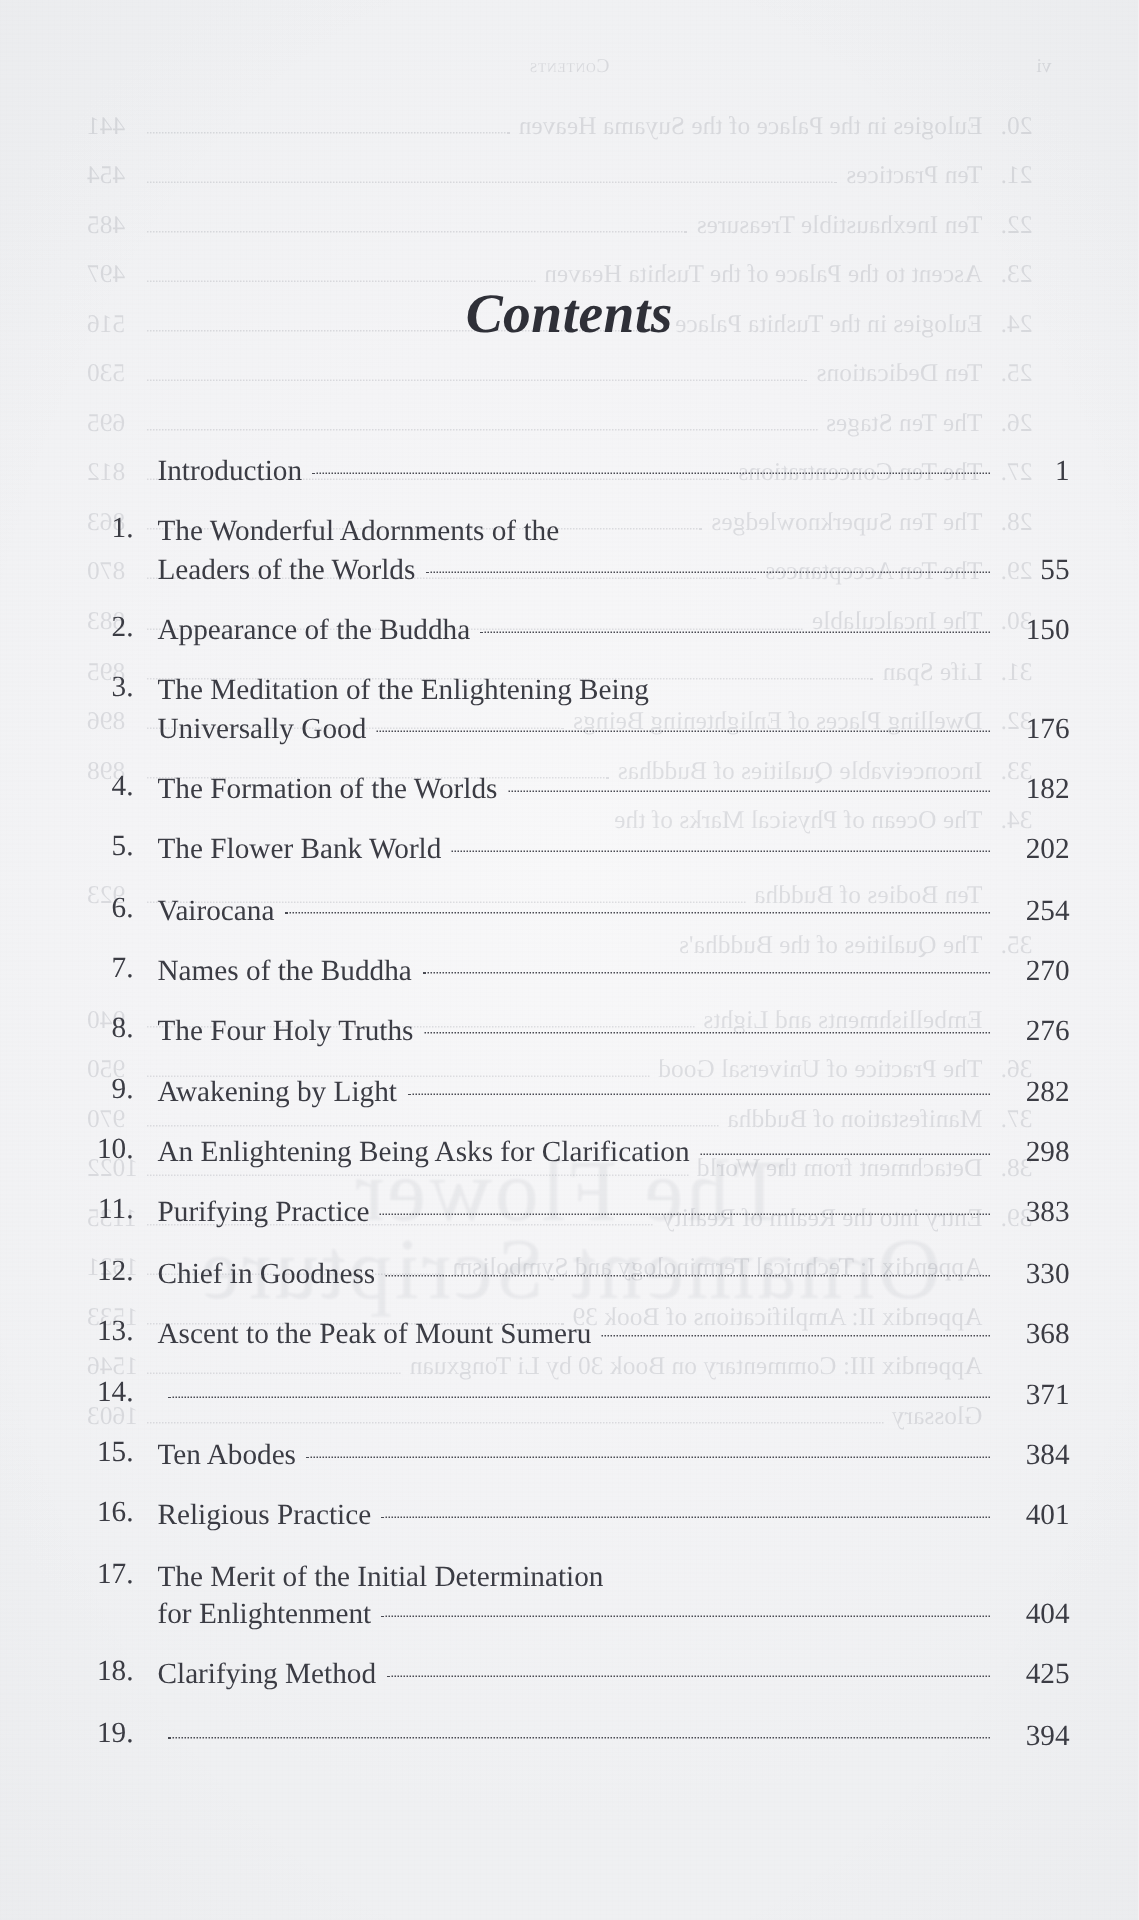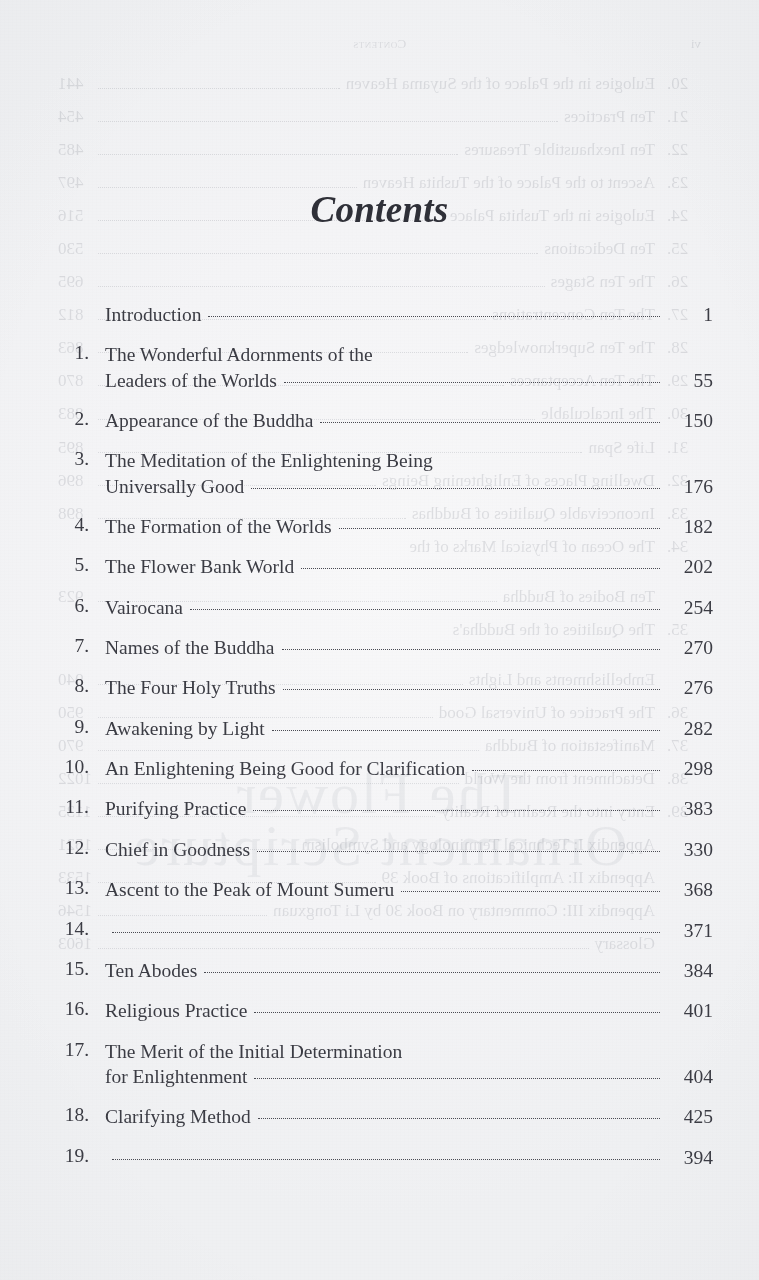--- a/index.html
+++ b/index.html
@@ -372,21 +372,21 @@
             <span class="txt">Awakening by Light</span>
             <span class="lead"></span>
             <span class="pg">282</span>
           </div>
         </div>
       </div>
       <div class="entry">
         <div class="num">10.</div>
         <div class="body">
           <div class="line">
-            <span class="txt">An Enlightening Being Good for Clarification</span>
+            <span class="txt">An Enlightening Being Asks for Clarification</span>
             <span class="lead"></span>
             <span class="pg">298</span>
           </div>
         </div>
       </div>
       <div class="entry">
         <div class="num">11.</div>
         <div class="body">
           <div class="line">
             <span class="txt">Purifying Practice</span>

